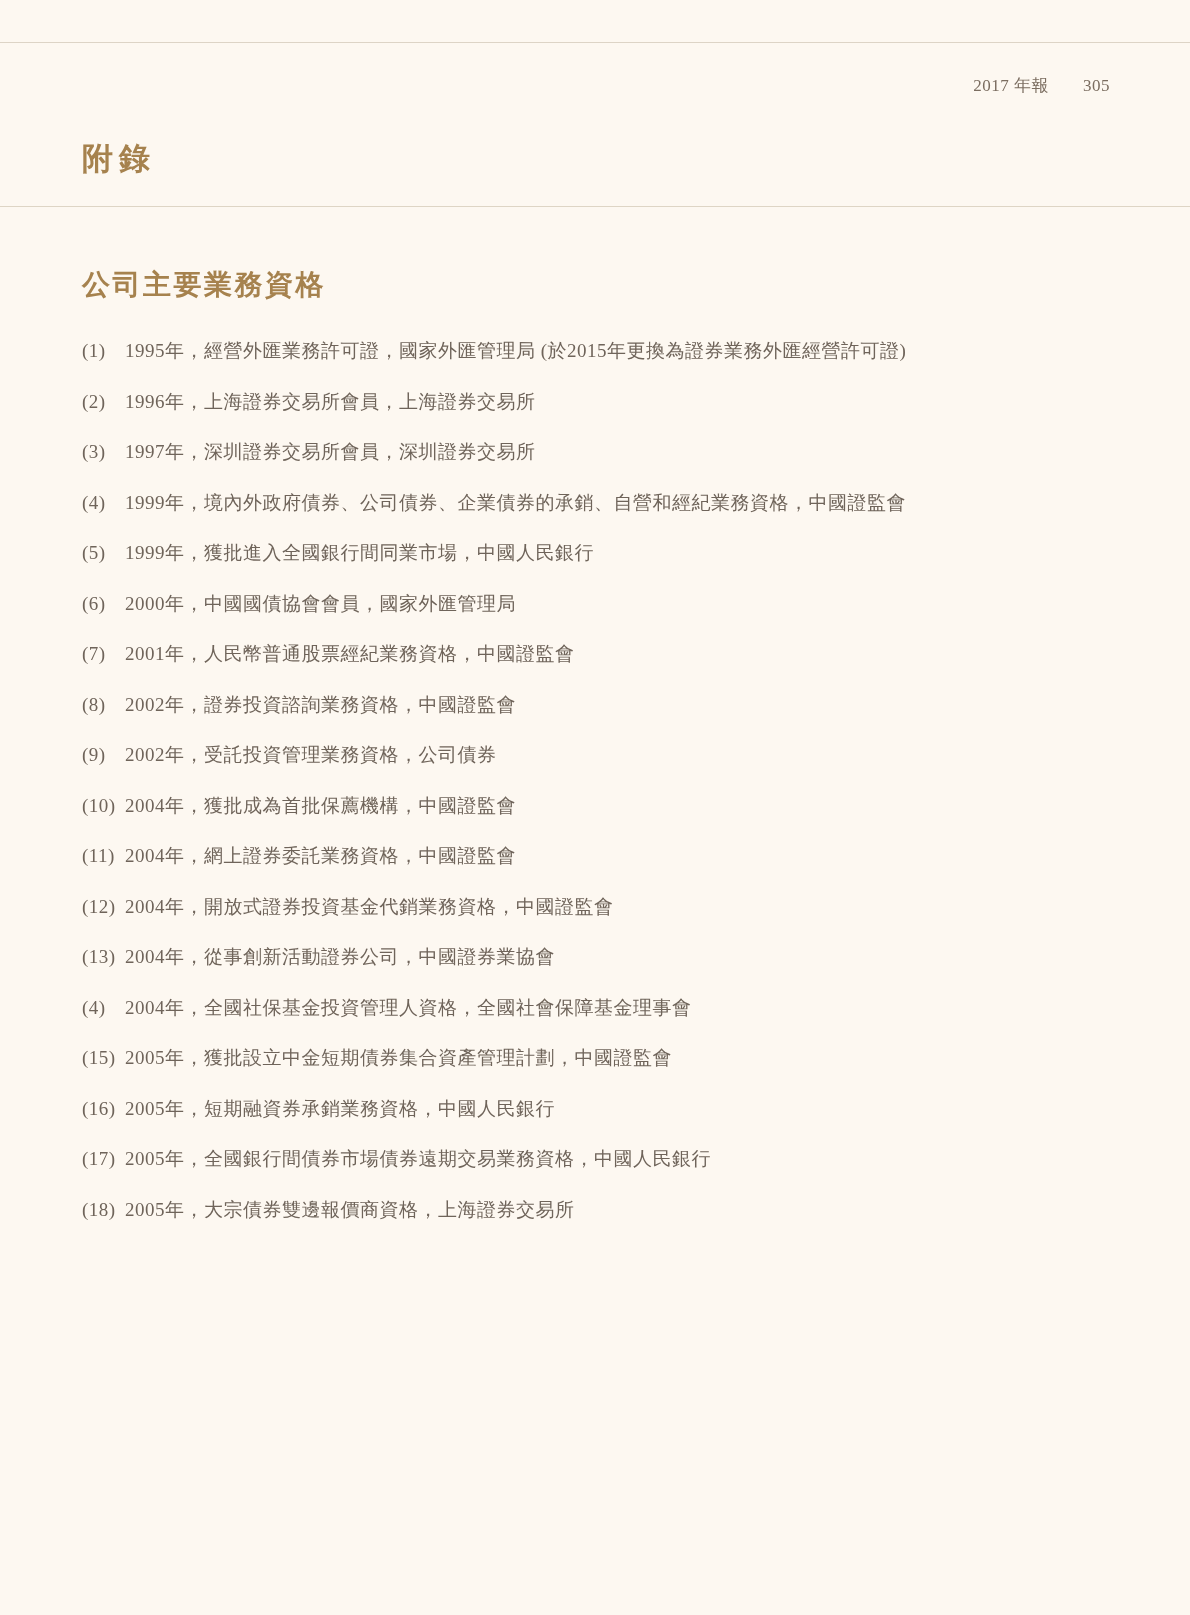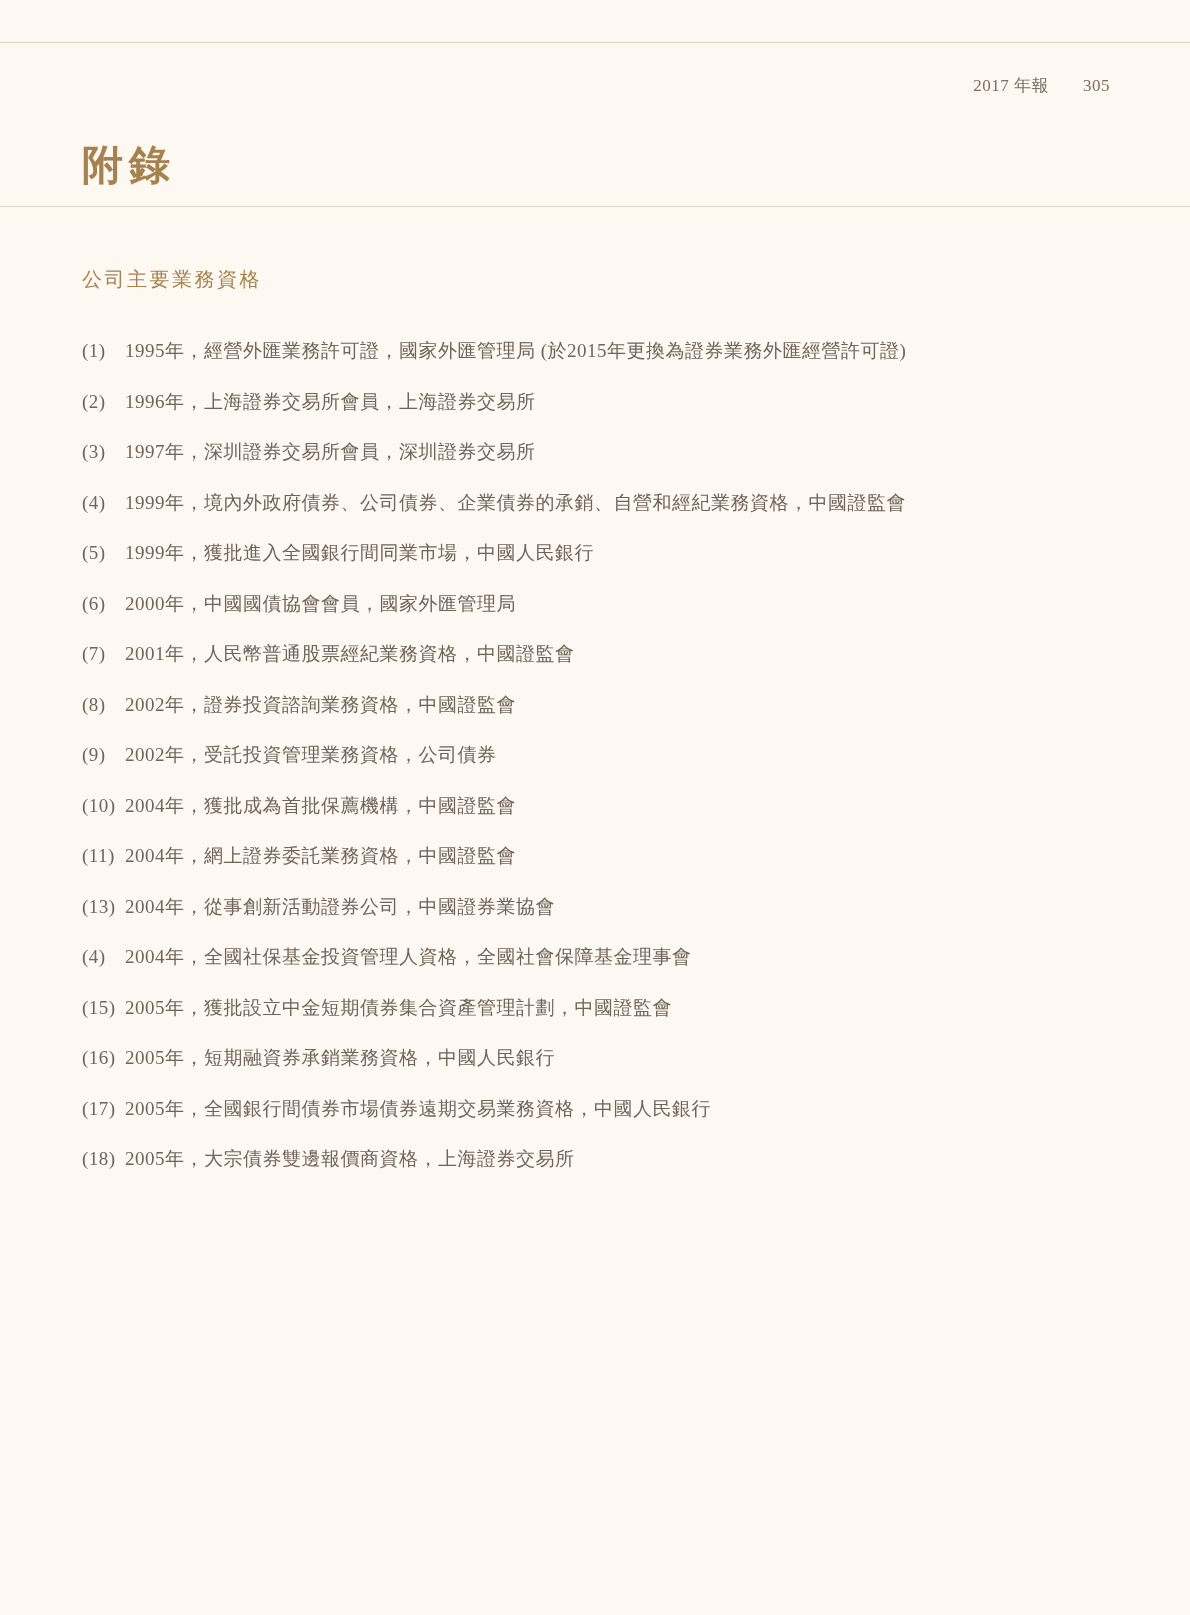--- a/index.html
+++ b/index.html
@@ -31,37 +31,37 @@
     letter-spacing: 0.5px;
     display: flex;
     gap: 34px;
     align-items: baseline;
     margin-top: 36px;
   }
   .doc-title {
     position: absolute;
     left: 82px;
     top: 138px;
-    font-size: 41px;
+    font-size: 31px;
     font-weight: bold;
     color: #a6824e;
     letter-spacing: 6px;
   }
   .title-rule {
     position: absolute;
     left: 0; right: 0;
     top: 206px;
     border-top: 1px solid #ded5c5;
   }
   .section-heading {
     position: absolute;
     left: 82px;
     top: 266px;
-    font-size: 20px;
-    font-weight: normal;
+    font-size: 28px;
+    font-weight: bold;
     color: #a6824e;
     letter-spacing: 2.5px;
     text-align: right;
   }
   .qual-list {
     position: absolute;
     left: 82px;
     top: 338px;
     width: 1030px;
   }
@@ -139,20 +139,24 @@
       </div>
       <div class="qual-item">
         <span class="qual-num">(10)</span>
         <span class="qual-text">2004年，獲批成為首批保薦機構，中國證監會</span>
       </div>
       <div class="qual-item">
         <span class="qual-num">(11)</span>
         <span class="qual-text">2004年，網上證券委託業務資格，中國證監會</span>
       </div>
       <div class="qual-item">
+        <span class="qual-num">(12)</span>
+        <span class="qual-text">2004年，開放式證券投資基金代銷業務資格，中國證監會</span>
+      </div>
+      <div class="qual-item">
         <span class="qual-num">(13)</span>
         <span class="qual-text">2004年，從事創新活動證券公司，中國證券業協會</span>
       </div>
       <div class="qual-item">
         <span class="qual-num">(4)</span>
         <span class="qual-text">2004年，全國社保基金投資管理人資格，全國社會保障基金理事會</span>
       </div>
       <div class="qual-item">
         <span class="qual-num">(15)</span>
         <span class="qual-text">2005年，獲批設立中金短期債券集合資產管理計劃，中國證監會</span>

